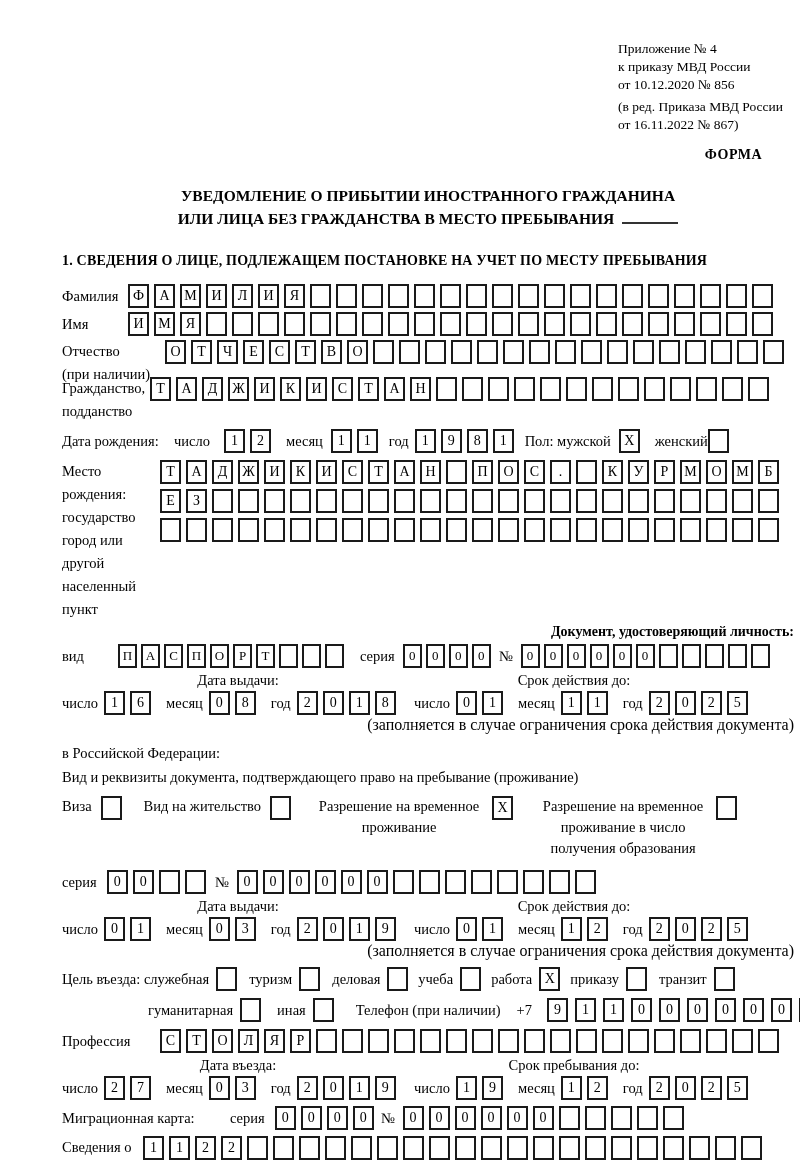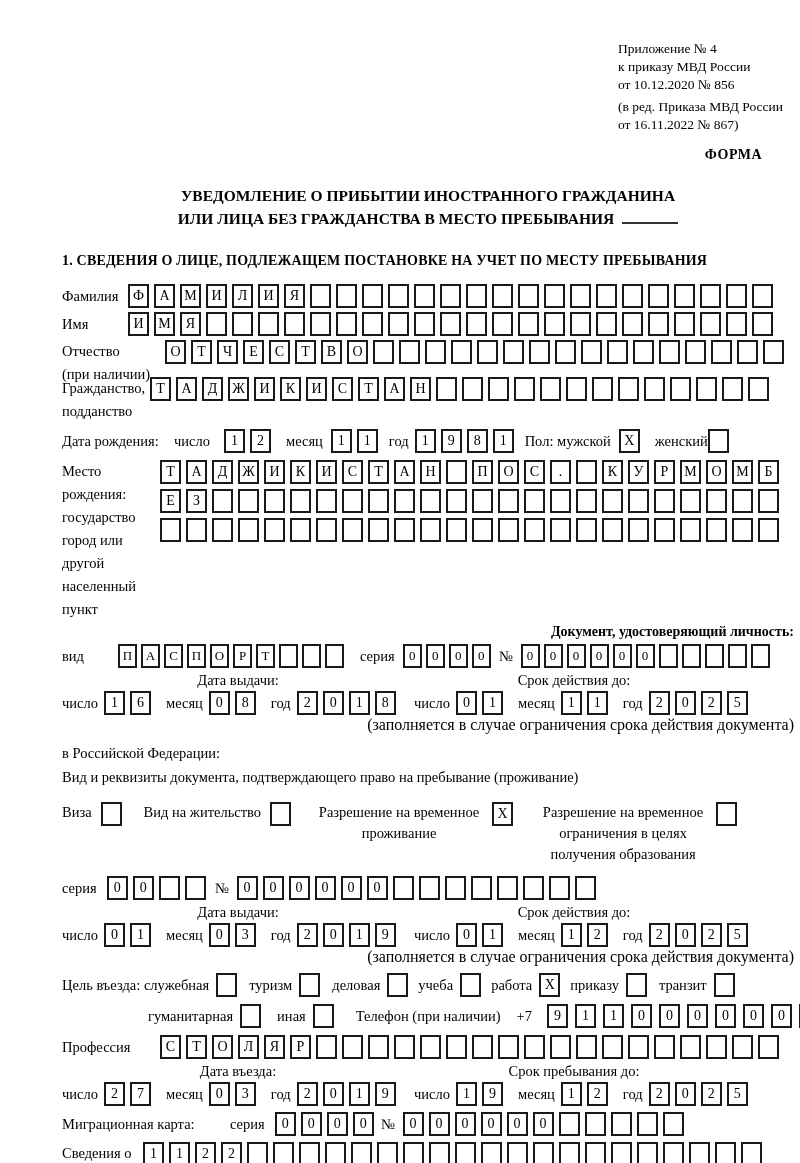--- a/index.html
+++ b/index.html
@@ -34,21 +34,21 @@
   .dates-row{display:flex;align-items:center;font-size:14.5px;margin-bottom:1px;}
   .dgroup{display:flex;align-items:center;}
   .dg-l{width:352px;}
   .dgroup .dl{margin-right:6px;white-space:nowrap;}
   .dgroup .ml{margin-left:10px;}
   .note-r{text-align:right;font-size:16px;margin:1px 0 7px;}
 
   .para{font-size:14.5px;line-height:24px;margin-top:4px;}
 
   .permits{display:flex;align-items:flex-start;font-size:14.5px;margin:7px 0 11px;}
-  .pg{display:flex;align-items:flex-start;margin-top:6px;}
+  .pg{display:flex;align-items:flex-start;}
   .pg .txt{text-align:center;line-height:21px;}
   .pg .cell{margin-left:9px;margin-right:0;}
 
   .purpose{display:flex;align-items:center;font-size:14.5px;margin-bottom:7px;flex-wrap:nowrap;}
   .purpose .cell{margin-left:7px;margin-right:0;}
   .gap10{margin-left:10px;} .gap12{margin-left:12px;} .gap16{margin-left:16px;} .gap22{margin-left:22px;}
 
   .reps{display:flex;align-items:flex-start;font-size:14.5px;margin-top:4px;}
   .reps .lblblock{width:81px;line-height:23px;}
 </style>
@@ -428,21 +428,21 @@
         <span>Разрешение на временное</span><br>
         <span>проживание</span>
       </span>
       <span class="cells">
           <span class="cell">X</span>
         </span>
     </span>
     <span class="pg" style="margin-left:26px;">
       <span class="txt" style="width:168px;">
         <span>Разрешение на временное</span><br>
-        <span>ограничения в целях</span><br>
+        <span>проживание в число</span><br>
         <span>получения образования</span>
       </span>
       <span class="cells">
           <span class="cell"></span>
         </span>
     </span>
   </div>
 
   <div class="row">
     <span class="lbl" style="margin-right:10px;">серия</span>

